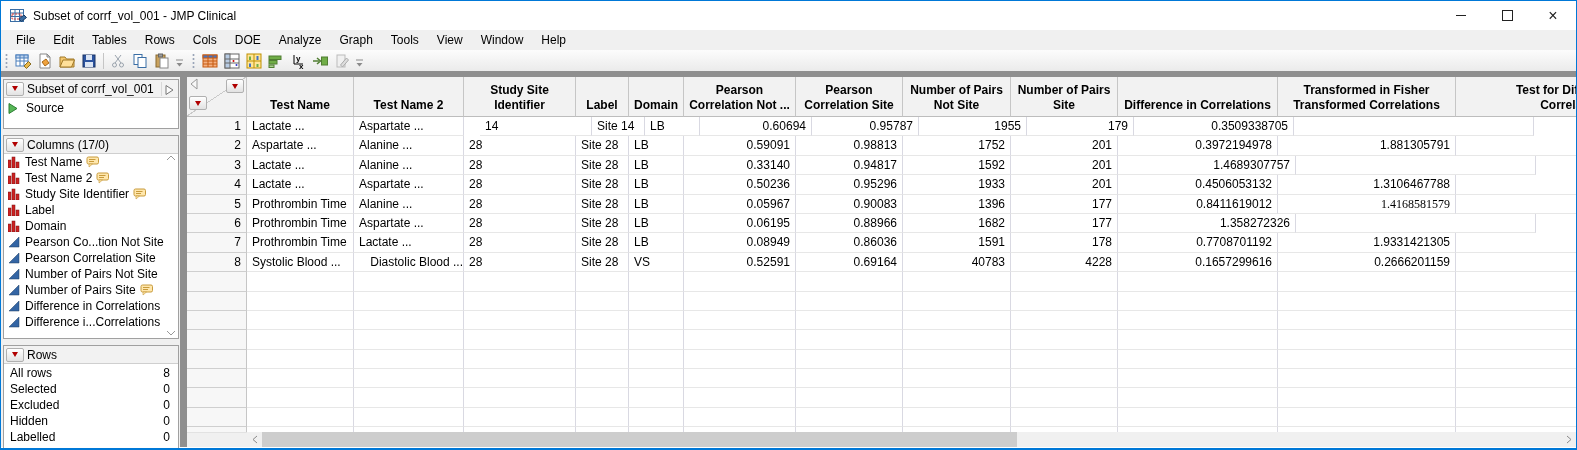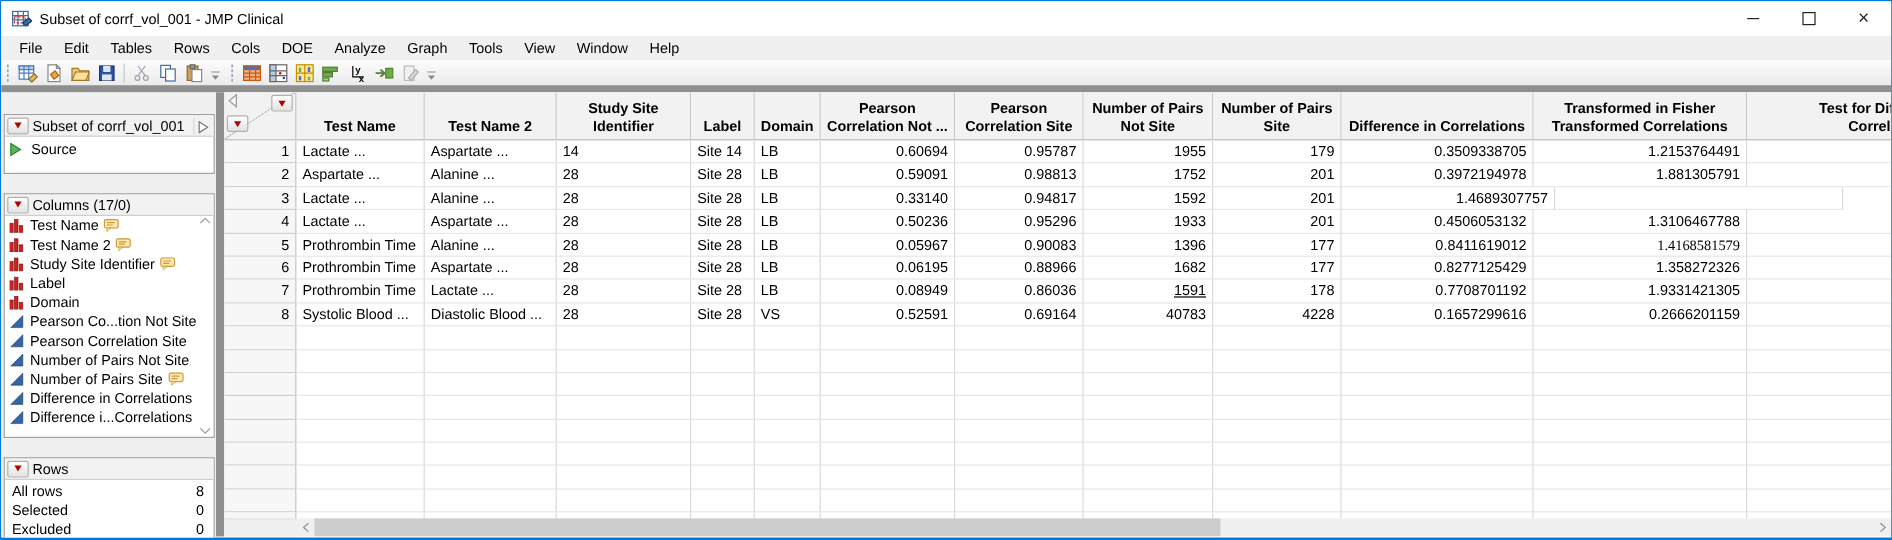--- a/index.html
+++ b/index.html
@@ -23,21 +23,21 @@
   .grip{width:3px;height:15px;margin:0 4px 0 2px;background-image:radial-gradient(#9aa5b8 1px,transparent 1.1px);background-size:3px 4px;}
   .tool{width:22px;height:19px;display:inline-flex;align-items:center;justify-content:center;cursor:default;}
   .toolsep{width:0;height:16px;border-left:1px solid #c5c5c5;margin:0 3px;}
   .overflow{margin:0 6px 0 2px;display:flex;align-items:flex-end;height:16px;}
   
   .band{height:6px;background:#8f8f8f;}
   .content{display:flex;height:370px;}
   .vdivider{width:7px;background:#8f8f8f;}
   
   .sidebar{width:179px;background:#f0f0f0;padding:2px 0 0 1px;box-sizing:border-box;}
-  .panel{background:#fff;border:1px solid #a0a0a0;margin:16px 1px 6px 1px;overflow:hidden;position:relative;}
+  .panel{background:#fff;border:1px solid #a0a0a0;margin:0 1px 6px 1px;overflow:hidden;position:relative;}
   .panel-header{height:17px;background:#f2f2f2;border-bottom:1px solid #cfcfcf;display:flex;align-items:center;padding:0 2px;}
   .panel-title{margin-left:3px;white-space:nowrap;}
   .rtri-btn{width:16px;height:12px;flex:0 0 auto;display:inline-flex;align-items:center;justify-content:center;
     border:1px solid #b0b0b0;border-radius:2px;background:linear-gradient(#fff,#e2e2e2);cursor:default;}
   .rtri{width:0;height:0;border-left:3.5px solid transparent;border-right:3.5px solid transparent;border-top:5px solid #b00000;}
   .panel-spacer{flex:1;}
   .side-arrow{width:14px;display:flex;justify-content:center;border-left:1px solid #d8d8d8;cursor:default;}
   .source-row{height:20px;display:flex;align-items:center;padding-left:4px;}
   .source-row span.lbl{margin-left:8px;}
   .cols-list{position:relative;}
@@ -518,29 +518,28 @@
             <div class="hcell" style="width: 240px;">
               <div>Test for Difference in</div>
               <div>Correlations</div>
             </div>
           </div>
         <div id="bodyrows">
             <div class="brow">
               <div class="rownum">1</div>
               <div class="cell left" style="width: 107px;">Lactate ...</div>
               <div class="cell left" style="width: 110px;">Aspartate ...</div>
-              <div class="cell left" style="width: 112px;">14</div>
+              <div class="cell left" style="width: 112px; margin-left: 16px;">14</div>
               <div class="cell left" style="width: 53px;">Site 14</div>
               <div class="cell left" style="width: 55px;">LB</div>
               <div class="cell right" style="width: 112px;">0.60694</div>
               <div class="cell right" style="width: 107px;">0.95787</div>
               <div class="cell right" style="width: 108px;">1955</div>
               <div class="cell right" style="width: 107px;">179</div>
               <div class="cell right" style="width: 160px;">0.3509338705</div>
-              <div class="cell right" style="width: 178px;">1.2153764491</div>
               <div class="cell right" style="width: 240px;"></div>
             </div>
             <div class="brow">
               <div class="rownum">2</div>
               <div class="cell left" style="width: 107px;">Aspartate ...</div>
               <div class="cell left" style="width: 110px;">Alanine ...</div>
               <div class="cell left" style="width: 112px;">28</div>
               <div class="cell left" style="width: 53px;">Site 28</div>
               <div class="cell left" style="width: 55px;">LB</div>
               <div class="cell right" style="width: 112px;">0.59091</div>
@@ -599,43 +598,42 @@
               <div class="rownum">6</div>
               <div class="cell left" style="width: 107px;">Prothrombin Time</div>
               <div class="cell left" style="width: 110px;">Aspartate ...</div>
               <div class="cell left" style="width: 112px;">28</div>
               <div class="cell left" style="width: 53px;">Site 28</div>
               <div class="cell left" style="width: 55px;">LB</div>
               <div class="cell right" style="width: 112px;">0.06195</div>
               <div class="cell right" style="width: 107px;">0.88966</div>
               <div class="cell right" style="width: 108px;">1682</div>
               <div class="cell right" style="width: 107px;">177</div>
-              <div class="cell right" style="width: 160px;">0.8277125429</div>
               <div class="cell right" style="width: 178px;">1.358272326</div>
               <div class="cell right" style="width: 240px;"></div>
             </div>
             <div class="brow">
               <div class="rownum">7</div>
               <div class="cell left" style="width: 107px;">Prothrombin Time</div>
               <div class="cell left" style="width: 110px;">Lactate ...</div>
               <div class="cell left" style="width: 112px;">28</div>
               <div class="cell left" style="width: 53px;">Site 28</div>
               <div class="cell left" style="width: 55px;">LB</div>
               <div class="cell right" style="width: 112px;">0.08949</div>
               <div class="cell right" style="width: 107px;">0.86036</div>
-              <div class="cell right" style="width: 108px; text-decoration: underline;">1591</div>
+              <div class="cell right" style="width: 108px;">1591</div>
               <div class="cell right" style="width: 107px;">178</div>
               <div class="cell right" style="width: 160px;">0.7708701192</div>
               <div class="cell right" style="width: 178px;">1.9331421305</div>
               <div class="cell right" style="width: 240px;"></div>
             </div>
             <div class="brow">
               <div class="rownum">8</div>
               <div class="cell left" style="width: 107px;">Systolic Blood ...</div>
-              <div class="cell left" style="width: 110px;">Diastolic Blood ...</div>
+              <div class="cell left" style="width: 110px; text-align: right;">Diastolic Blood ...</div>
               <div class="cell left" style="width: 112px;">28</div>
               <div class="cell left" style="width: 53px;">Site 28</div>
               <div class="cell left" style="width: 55px;">VS</div>
               <div class="cell right" style="width: 112px;">0.52591</div>
               <div class="cell right" style="width: 107px;">0.69164</div>
               <div class="cell right" style="width: 108px;">40783</div>
               <div class="cell right" style="width: 107px;">4228</div>
               <div class="cell right" style="width: 160px;">0.1657299616</div>
               <div class="cell right" style="width: 178px;">0.2666201159</div>
               <div class="cell right" style="width: 240px;"></div>

